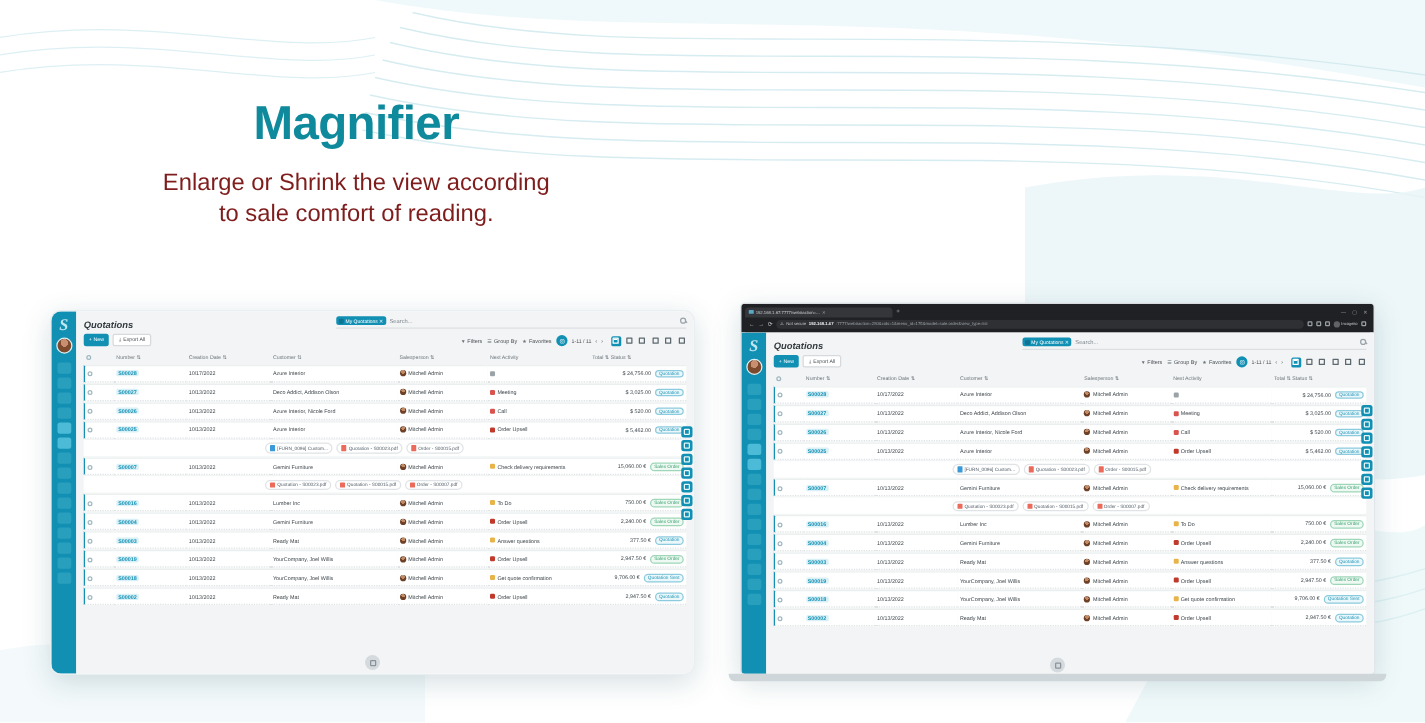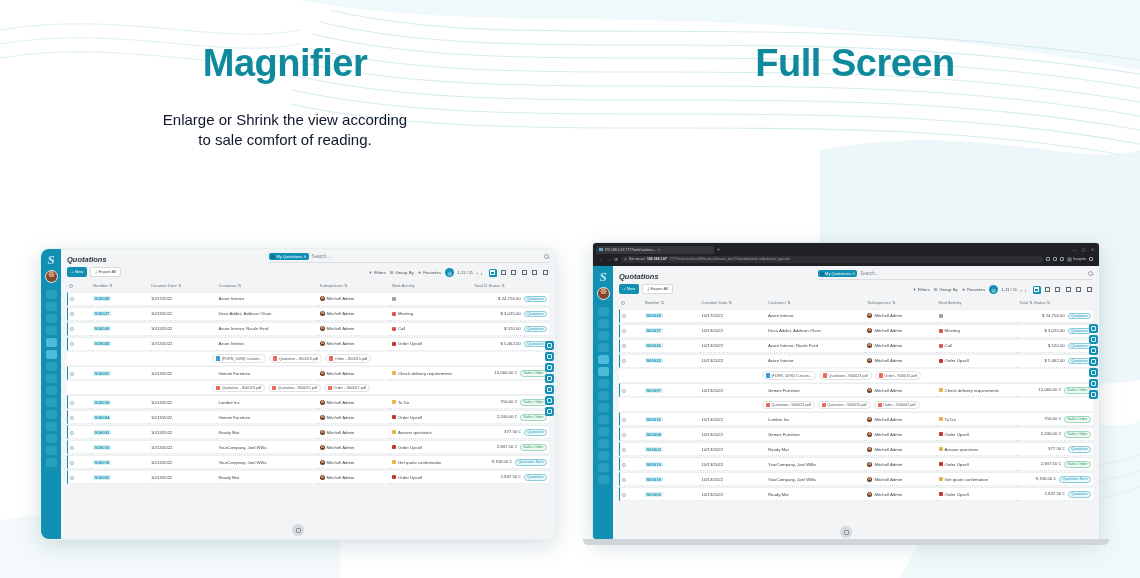--- a/index.html
+++ b/index.html
@@ -10,23 +10,24 @@
     position:relative;
   }
   
   .bg-waves { position:absolute; inset:0; z-index:0; pointer-events:none; }
   
   .headings { position:absolute; top:0; left:0; width:1140px; height:230px; z-index:3; display:flex; }
   .head-col { flex:1; text-align:center; padding-top:44px; }
   .head-col h1 {
     font-size:38px; font-weight:bold; color:#0f8a9c; letter-spacing:-0.5px;
     line-height:1.05;
+    margin-top:36px;
   }
   .head-col p {
-    margin-top:26px; font-size:15px; color:#0f172a; line-height:1.32; font-weight:400;
+    margin-top:14px; font-size:19px; color:#7f1d1d; line-height:1.32; font-weight:400;
   }
   
   .odoo { position:relative; width:100%; height:100%; background:#f5f6f7; display:flex; overflow:hidden; }
   .side {
     width:20px; background:#1290b4; flex:0 0 auto;
     display:flex; flex-direction:column; align-items:center; padding-top:3px; gap:3px;
   }
   .side .logo { width:15px; height:15px; color:#bfe6f0; font-size:13px; line-height:15px; text-align:center; font-family:"Liberation Serif",serif; font-style:italic; font-weight:bold;}
   .side .ava { width:13px; height:13px; border-radius:50%; background:#8d5a3b; border:1px solid #d8eff5; margin-bottom:4px;
                background-image:radial-gradient(circle at 50% 30%, #c89070 0 32%, #7d4a2d 33% 100%); }
@@ -165,21 +166,20 @@
 
 <div class="headings">
   <div class="head-col">
     <h1>Magnifier</h1>
     <p>
       <span>Enlarge or Shrink the view according</span><br>
       <span>to sale comfort of reading.</span>
     </p>
   </div>
   <div class="head-col">
-    <h1>Full Screen</h1>
   </div>
 </div>
 
 <div class="tablet">
   <div class="inner">
     <div class="odoo">
 
       <div class="side">
         <div class="logo">S</div>
         <div class="ava"></div>

